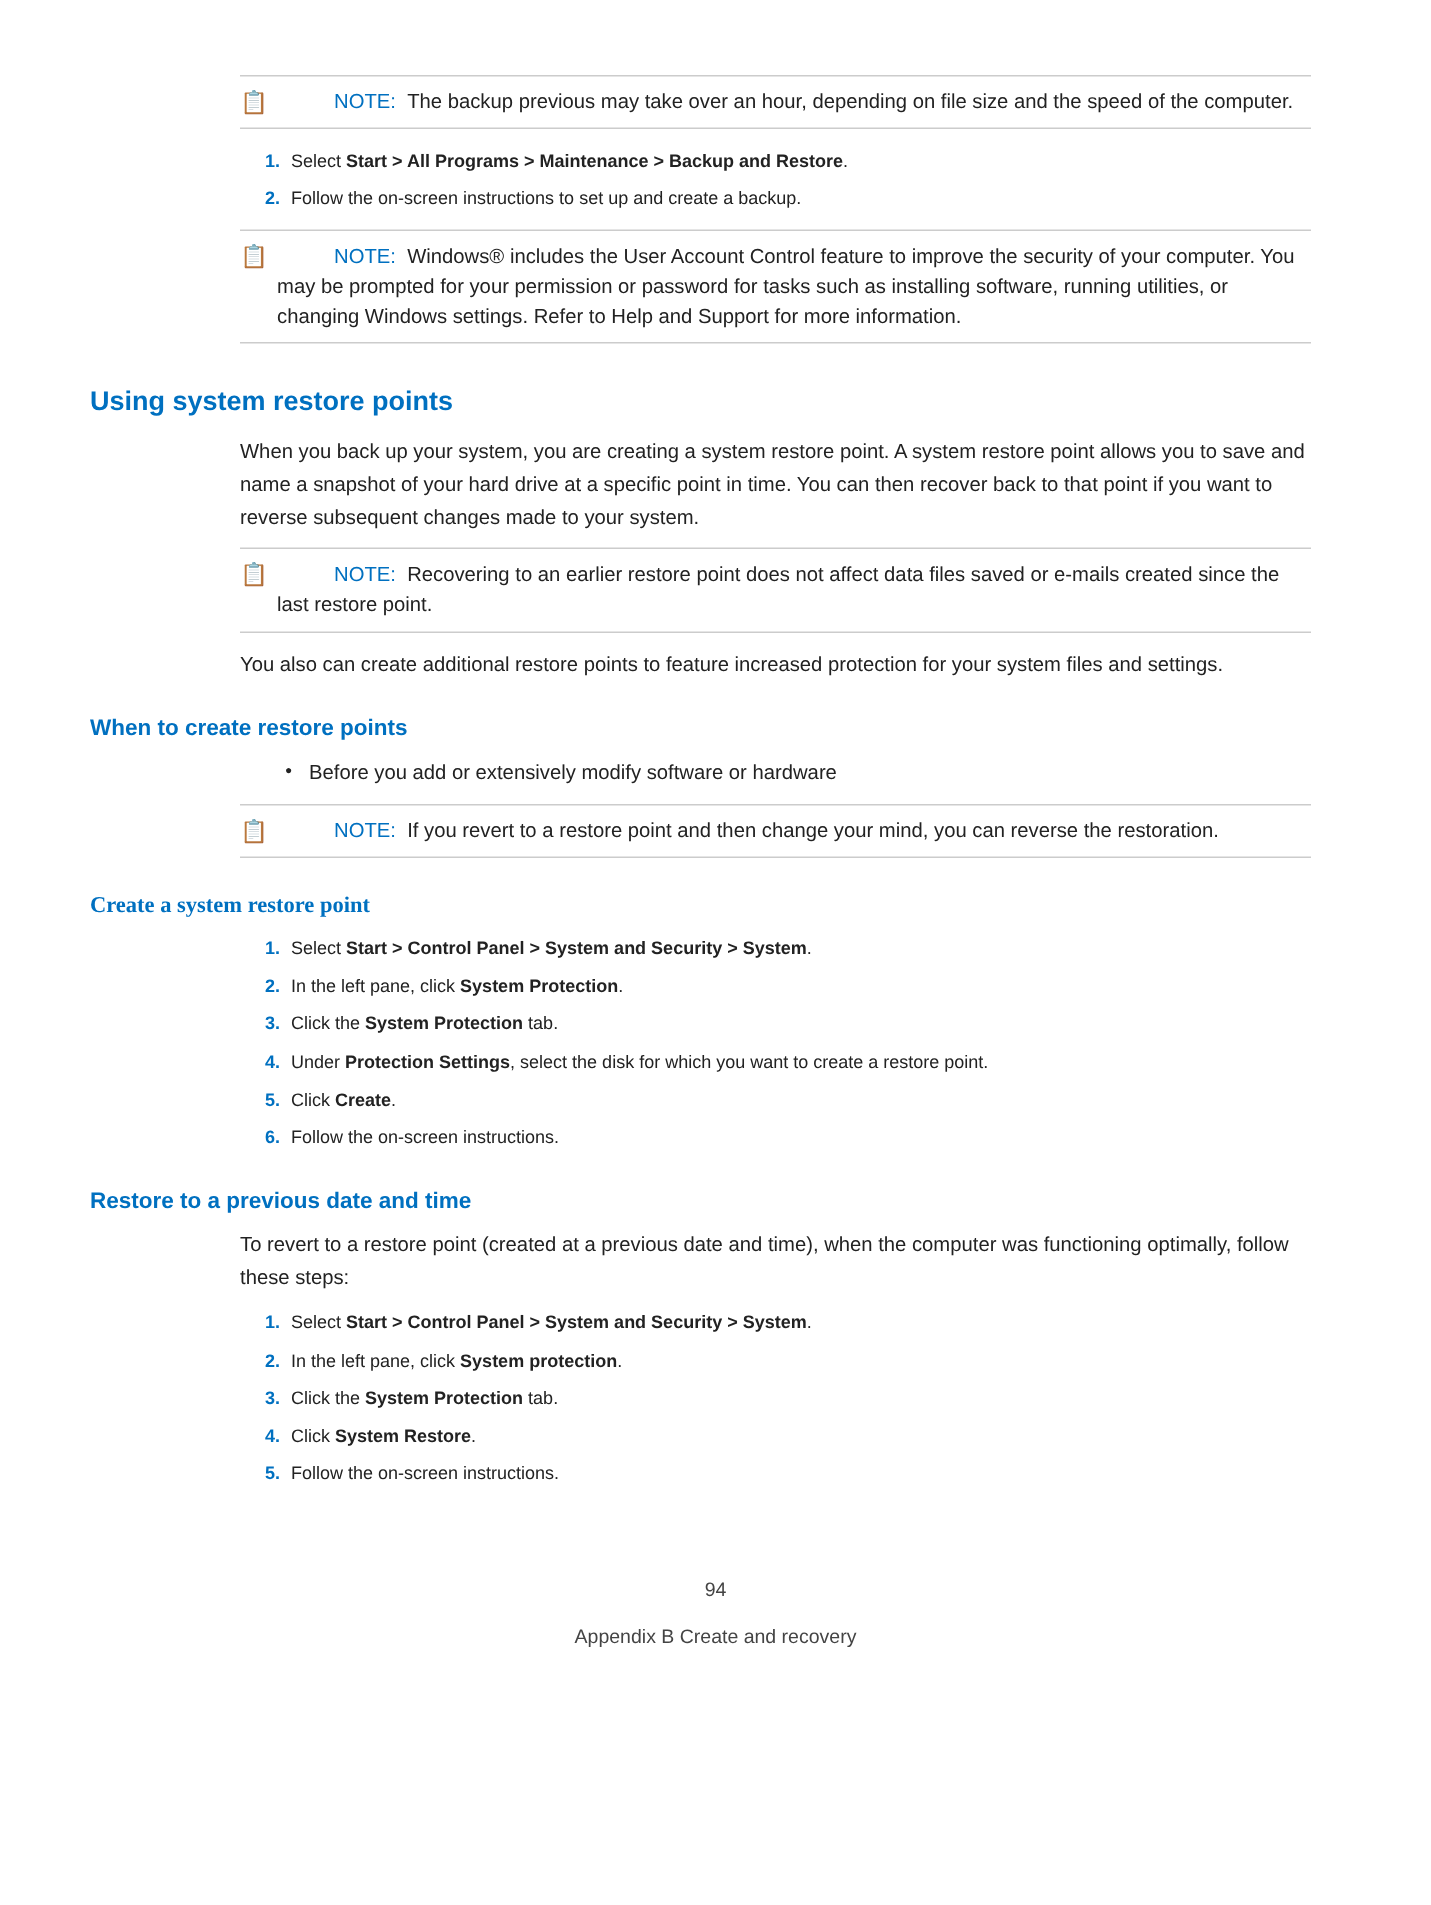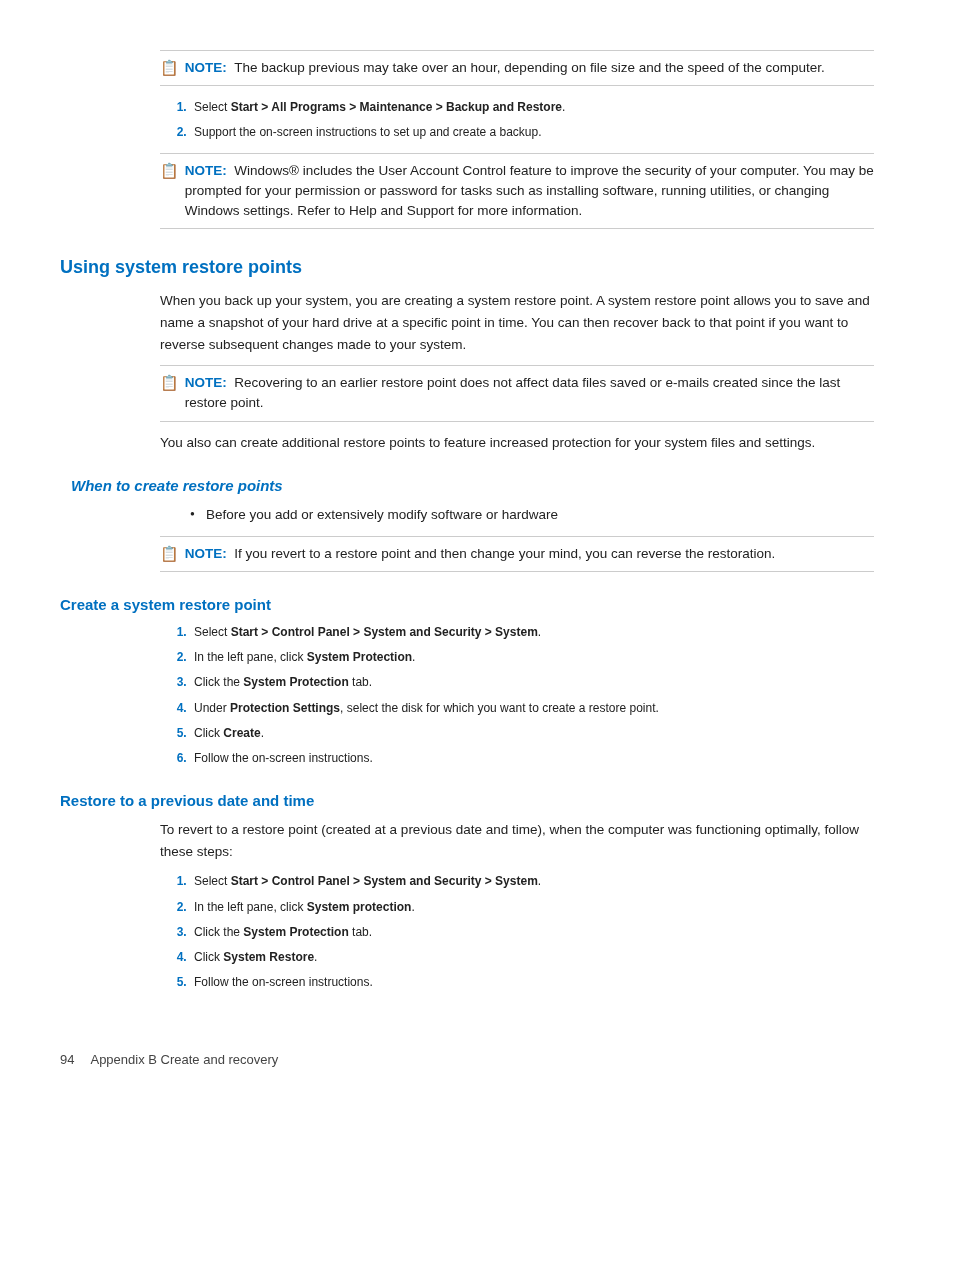--- a/index.html
+++ b/index.html
@@ -7,23 +7,24 @@
       font-family: Arial, sans-serif;
       font-size: 14px;
       color: #222;
       background: #fff;
       width: 954px;
       min-height: 1270px;
       padding: 40px 60px 40px 60px;
     }
     .note-label {
       color: #0070c0;
-      font-weight: bold;
+      font-weight: normal;
       white-space: nowrap;
       font-size: 13.5px;
+      margin-left: 38px;
     }
     .note-text {
       font-size: 13.5px;
       color: #222;
       line-height: 1.5;
     }
     .note-icon {
       color: #0070c0;
       font-size: 15px;
       margin-top: 1px;
@@ -90,20 +91,21 @@
       top: 4px;
     }
     .bold { font-weight: bold; }
     .footer {
       margin-top: 60px;
       font-size: 13px;
       color: #444;
       display: flex;
       align-items: center;
       gap: 16px;
+      flex-direction: column;
     }
     .footer-page {
       color: #444;
     }
     .note-inline-box {
       border-top: 1px solid #ccc;
       border-bottom: 1px solid #ccc;
       padding: 7px 0 7px 0;
       margin: 10px 0;
       margin-left: 100px;
@@ -122,21 +124,21 @@
     <span class="note-label">NOTE:</span>
     &nbsp;<span>The backup previous may take over an hour, depending on file size and the speed of the computer.</span>
   </span>
 </div>
 
 <ol class="ordered-list" style="margin-top:12px;">
   <li>
     <span>Select <span class="bold">Start &gt; All Programs &gt; Maintenance &gt; Backup and Restore</span>.</span>
   </li>
   <li>
-    <span>Support the on-screen instructions to set up and create a backup.</span>
+    <span>Follow the on-screen instructions to set up and create a backup.</span>
   </li>
 </ol>
 
 <div class="note-inline-box">
   <span class="note-icon">📋</span>
   <span class="note-text">
     <span class="note-label">NOTE:</span>
     &nbsp;<span>Windows® includes the User Account Control feature to improve the security of your computer. You may be prompted for your permission or password for tasks such as installing software, running utilities, or changing Windows settings. Refer to Help and Support for more information.</span>
   </span>
 </div>
@@ -148,37 +150,37 @@
 <div class="note-inline-box">
   <span class="note-icon">📋</span>
   <span class="note-text">
     <span class="note-label">NOTE:</span>
     &nbsp;<span>Recovering to an earlier restore point does not affect data files saved or e-mails created since the last restore point.</span>
   </span>
 </div>
 
 <p class="body-text">You also can create additional restore points to feature increased protection for your system files and settings.</p>
 
-<h2 class="subsection-heading" style="margin-left:11px;font-style:italic;">When to create restore points</h2>
+<h2 class="subsection-heading" style="margin-left:0;">When to create restore points</h2>
 
 <ul class="bullet-list">
   <li>
     <span>Before you add or extensively modify software or hardware</span>
   </li>
 </ul>
 
 <div class="note-inline-box">
   <span class="note-icon">📋</span>
   <span class="note-text">
     <span class="note-label">NOTE:</span>
     &nbsp;<span>If you revert to a restore point and then change your mind, you can reverse the restoration.</span>
   </span>
 </div>
 
-<h2 class="subsection-heading" style="margin-left:0;">Create a system restore point</h2>
+<h2 class="subsection-heading" style="margin-left:0;font-family:Liberation Serif, serif;">Create a system restore point</h2>
 
 <ol class="ordered-list">
   <li>
     <span>Select <span class="bold">Start &gt; Control Panel &gt; System and Security &gt; System</span>.</span>
   </li>
   <li>
     <span>In the left pane, click <span class="bold">System Protection</span>.</span>
   </li>
   <li>
     <span>Click the <span class="bold">System Protection</span> tab.</span>

